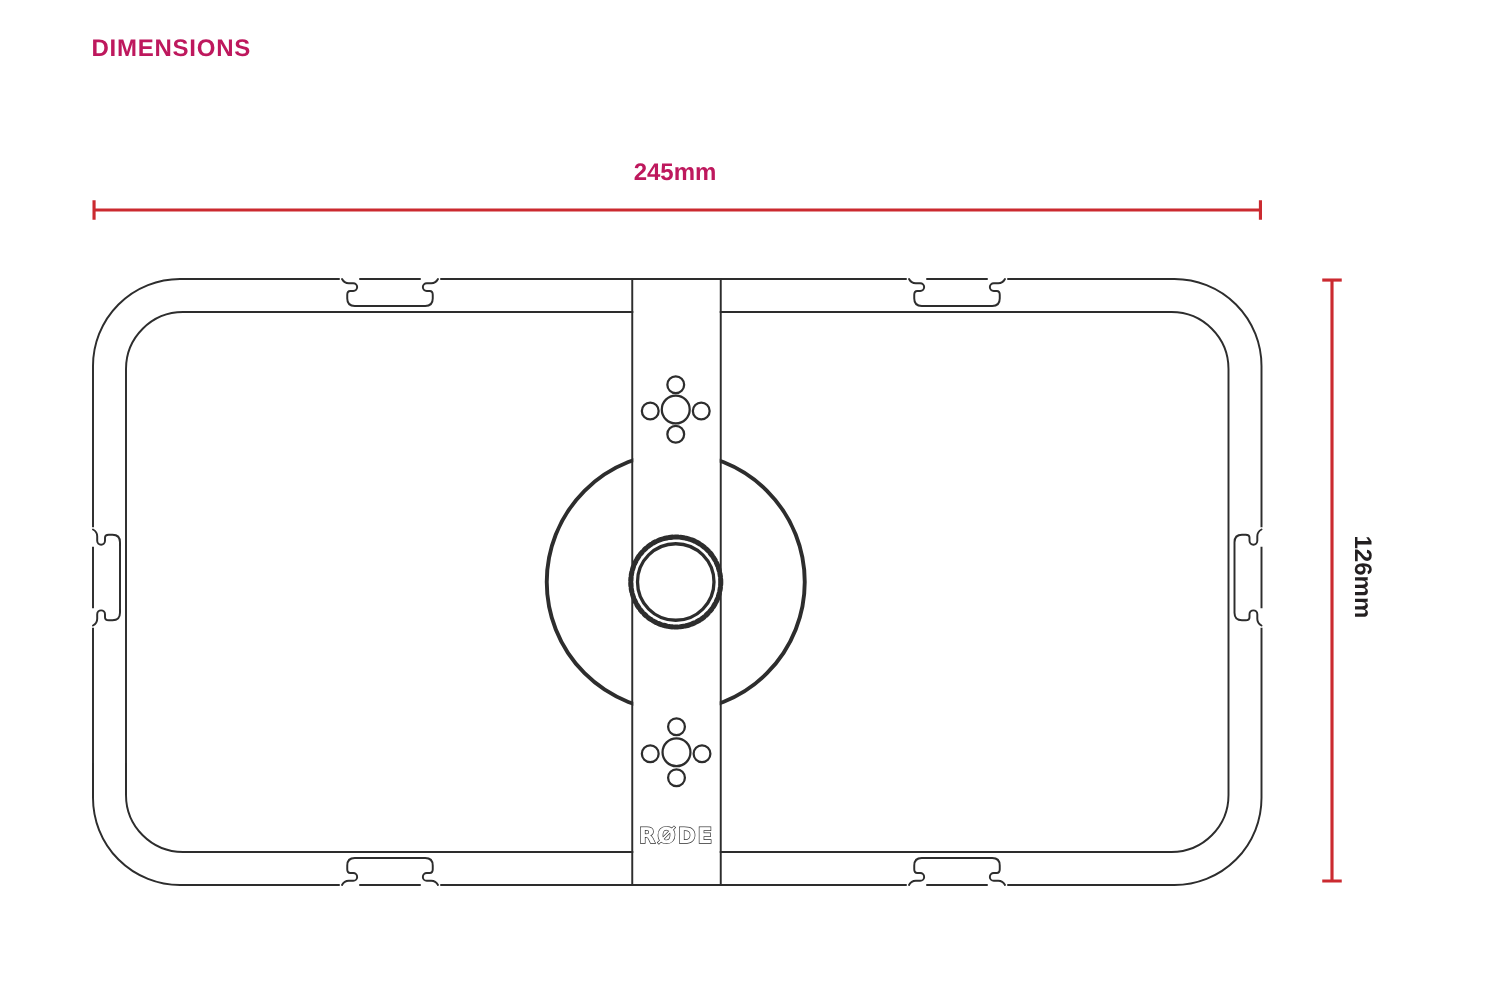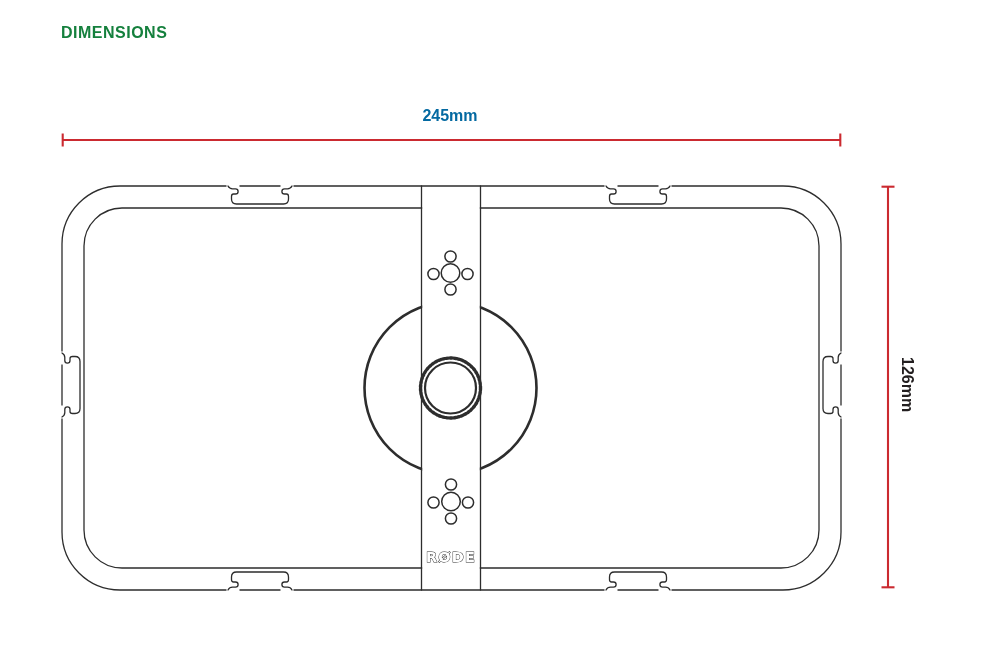--- a/index.html
+++ b/index.html
@@ -7,25 +7,25 @@
     position:relative;
     width:1000px;height:663px;
     background:#ffffff;
     font-family:"Liberation Sans", sans-serif;
     color:#231f20;
     overflow:hidden;
   }
   .page-title{
     position:absolute;left:61px;top:24px;
     font-size:16px;font-weight:700;letter-spacing:.5px;
-    color:#15803d;
+    color:#be185d;
   }
   .width-label{
     position:absolute;left:389px;top:107px;width:122px;
-    text-align:center;font-size:16px;font-weight:600;color:#0369a1;
+    text-align:center;font-size:16px;font-weight:600;color:#be185d;
   }
   .height-label{
     position:absolute;left:898px;top:357px;
     writing-mode:vertical-rl;
     font-size:16px;font-weight:600;color:#231f20;
   }
   svg{position:absolute;left:0;top:0;}
 </style>
 </head>
 <body>

